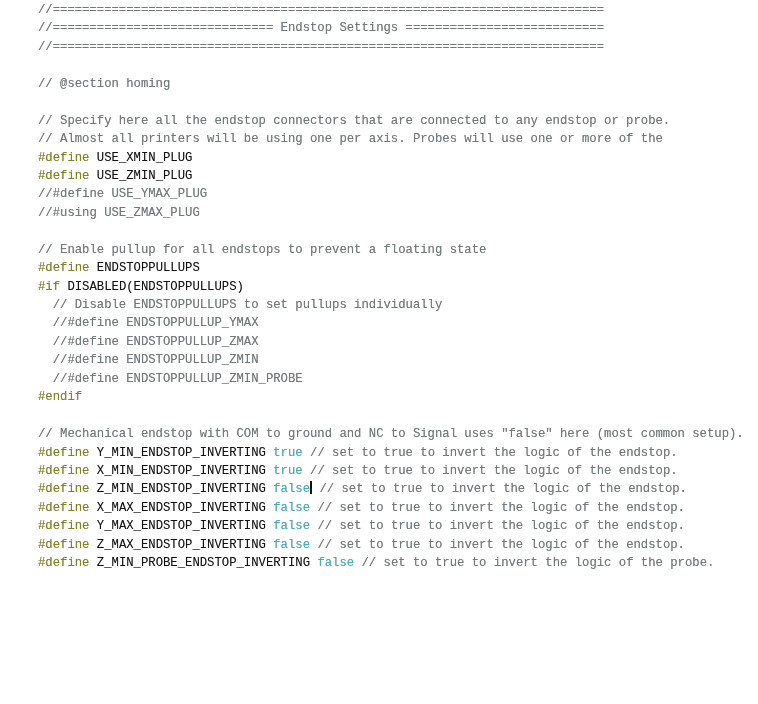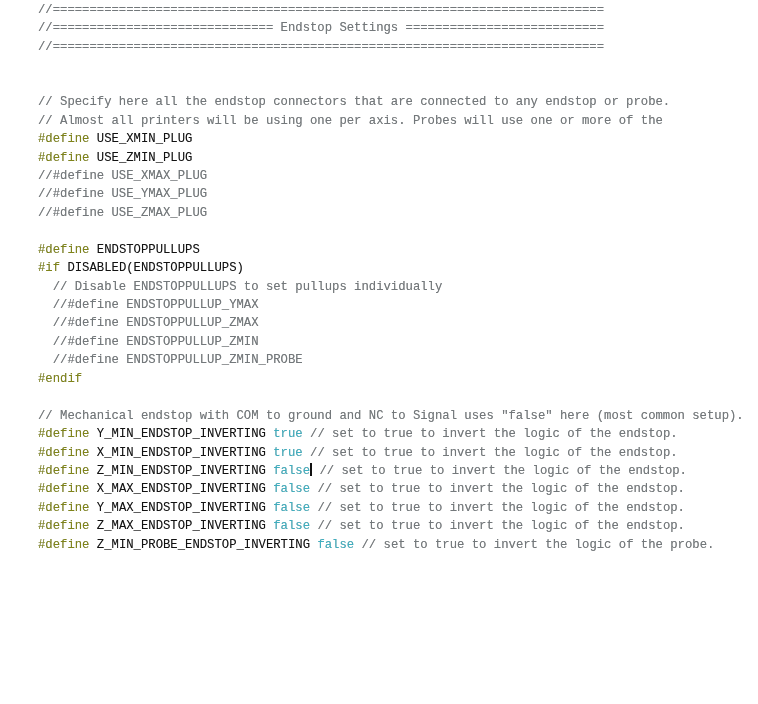--- a/index.html
+++ b/index.html
@@ -42,29 +42,30 @@
   }
 </style>
 </head>
 <body>
 
 <div class="editor" style="--comment: #73787b; --directive: #7f8419; --identifier: #121212; --literal: #3fafc0; --default: #1c1c1c;">
     <div class="line"><span class="comment">//===========================================================================</span></div>
     <div class="line"><span class="comment">//============================== Endstop Settings ===========================</span></div>
     <div class="line"><span class="comment">//===========================================================================</span></div>
     <div class="line"></div>
+    <div class="line"><span class="comment">// @section homing</span></div>
     <div class="line"></div>
     <div class="line"><span class="comment">// Specify here all the endstop connectors that are connected to any endstop or probe.</span></div>
     <div class="line"><span class="comment">// Almost all printers will be using one per axis. Probes will use one or more of the</span></div>
     <div class="line"><span class="dir">#define</span><span class="plain"> </span><span class="id">USE_XMIN_PLUG</span></div>
     <div class="line"><span class="dir">#define</span><span class="plain"> </span><span class="id">USE_ZMIN_PLUG</span></div>
-    <div class="line"><span class="comment">//#define USE_XMAX_PLUG</span></div>
     <div class="line"><span class="comment">//#define USE_YMAX_PLUG</span></div>
-    <div class="line"><span class="comment">//#define USE_ZMAX_PLUG</span></div>
+    <div class="line"><span class="comment">//#using USE_ZMAX_PLUG</span></div>
     <div class="line"></div>
+    <div class="line"><span class="comment">// Enable pullup for all endstops to prevent a floating state</span></div>
     <div class="line"><span class="dir">#define</span><span class="plain"> </span><span class="id">ENDSTOPPULLUPS</span></div>
     <div class="line"><span class="dir">#if</span><span class="plain"> </span><span class="id">DISABLED(ENDSTOPPULLUPS)</span></div>
     <div class="line"><span class="comment">  // Disable ENDSTOPPULLUPS to set pullups individually</span></div>
     <div class="line"><span class="comment">  //#define ENDSTOPPULLUP_YMAX</span></div>
     <div class="line"><span class="comment">  //#define ENDSTOPPULLUP_ZMAX</span></div>
     <div class="line"><span class="comment">  //#define ENDSTOPPULLUP_ZMIN</span></div>
     <div class="line"><span class="comment">  //#define ENDSTOPPULLUP_ZMIN_PROBE</span></div>
     <div class="line"><span class="dir">#endif</span></div>
     <div class="line"></div>
     <div class="line"><span class="comment">// Mechanical endstop with COM to ground and NC to Signal uses "false" here (most common setup).</span></div>

